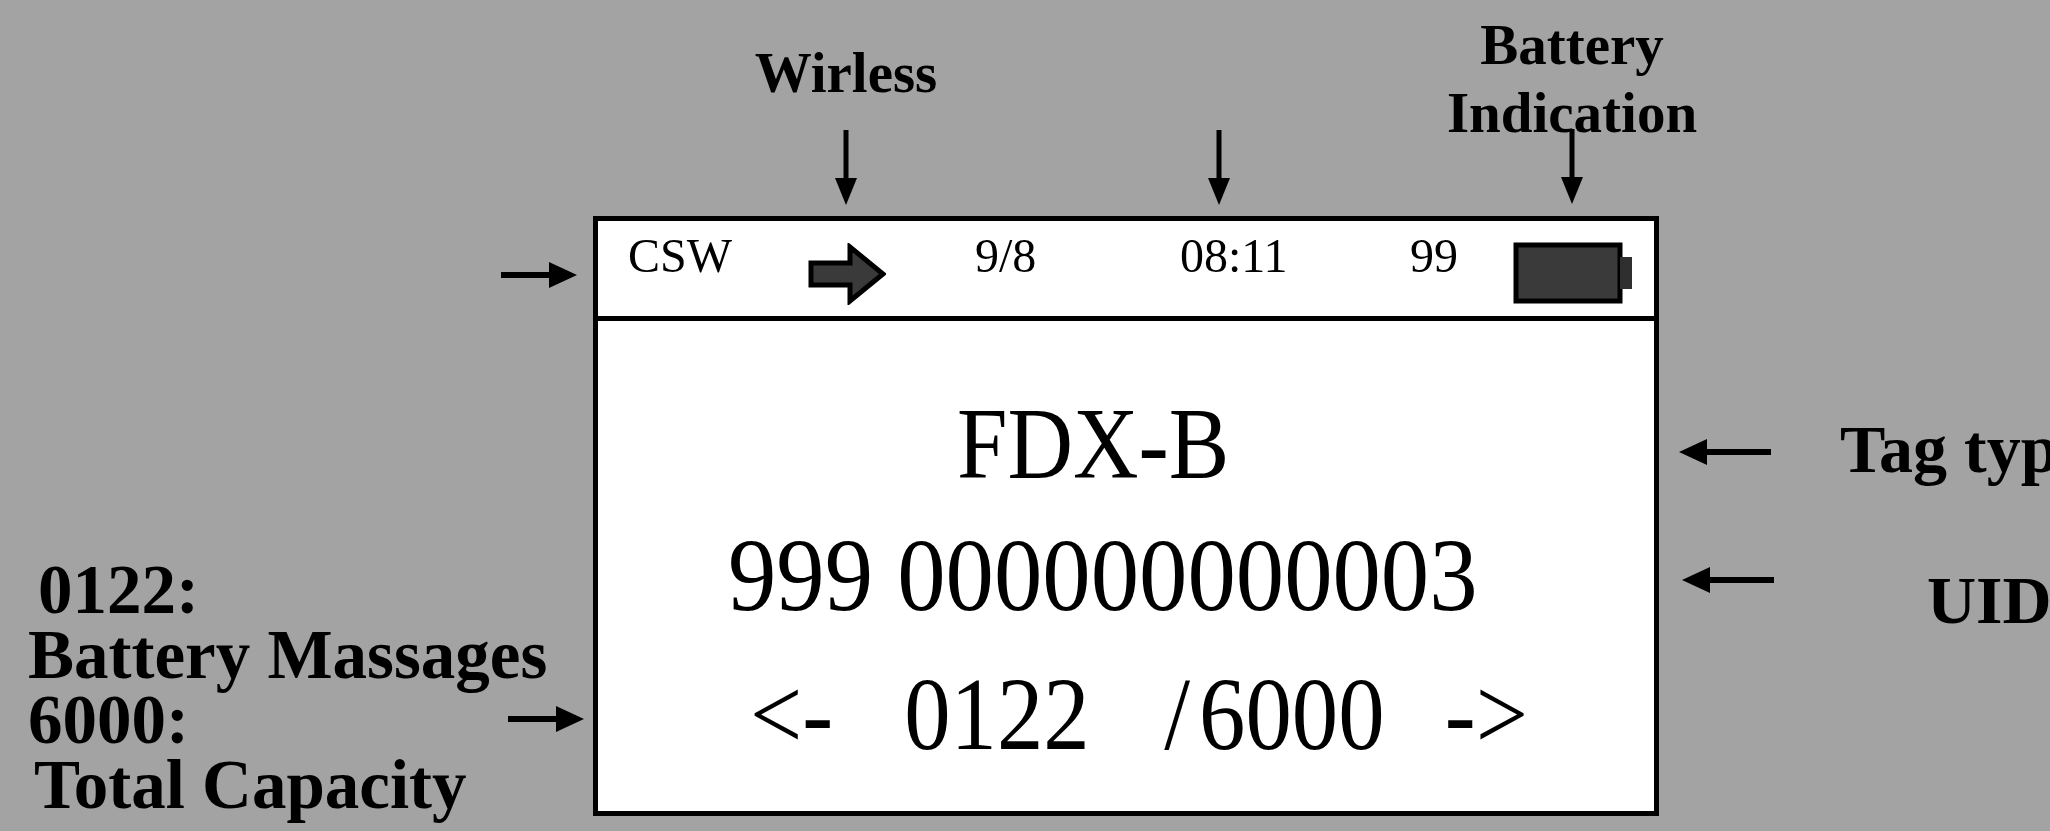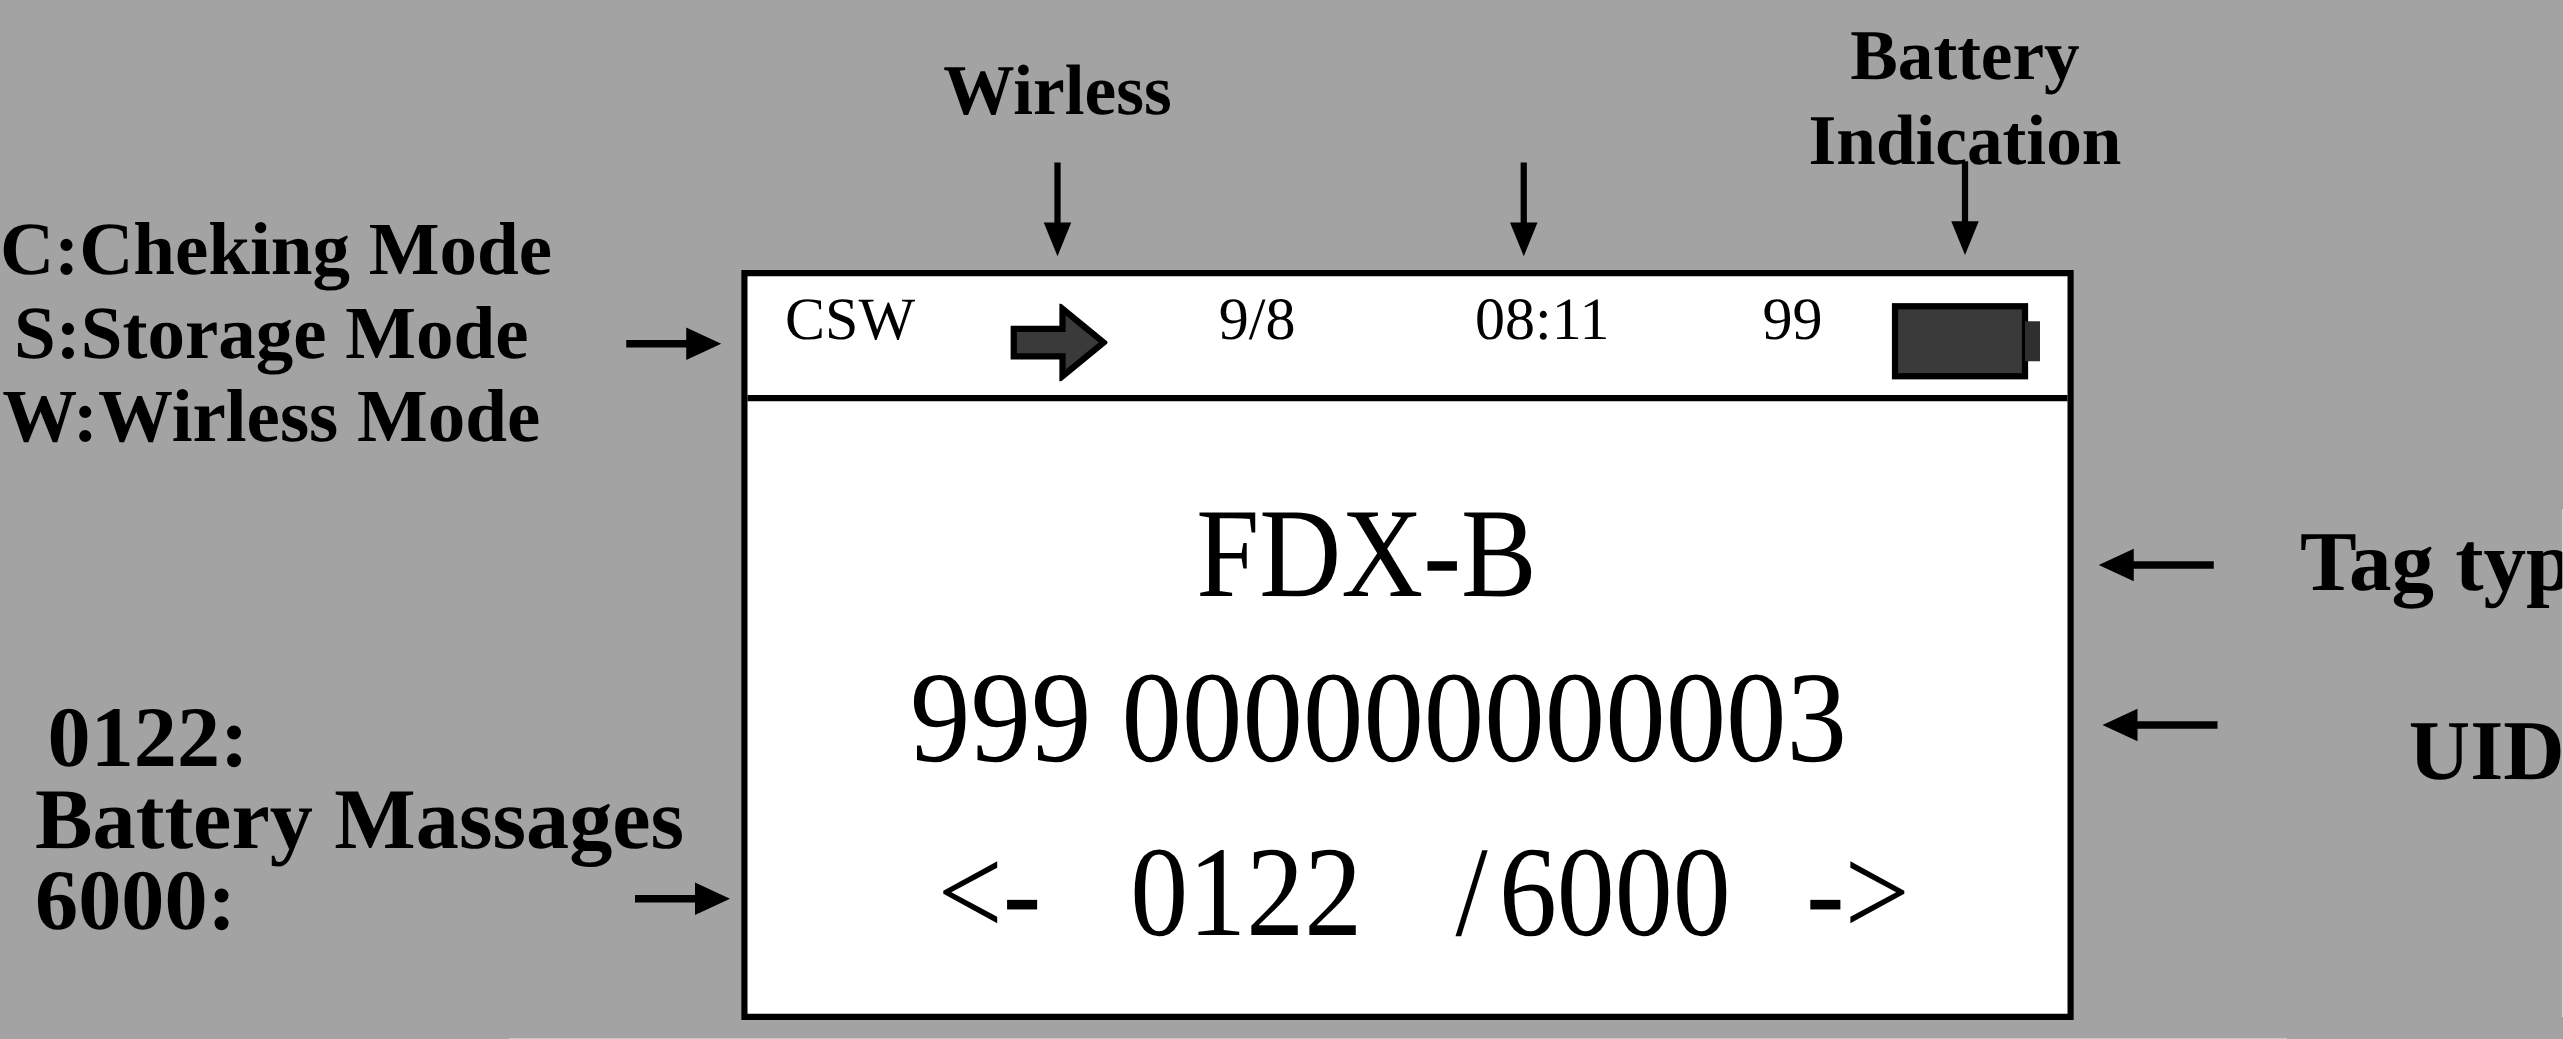--- a/index.html
+++ b/index.html
@@ -63,30 +63,26 @@
 <div id="canvas">
 
   <div class="abs ann center" style="left:696px;top:44px;width:300px;font-size:57px;">Wirless</div>
 
 
   <div class="abs ann center" style="left:1422px;top:11px;width:300px;font-size:57px;line-height:68px;">
     <div>Battery</div>
     <div>Indication</div>
   </div>
 
-  <div class="abs ann center" style="left:0px;top:166px;width:434px;font-size:60px;line-height:67px;">
-    <div>C:Cheking Mode</div>
-    <div>S:Storage Mode</div>
-    <div>W:Wirless Mode</div>
-  </div>
 
   <div class="abs ann" style="left:28px;top:558px;font-size:69px;line-height:65px;">
     <div style="padding-left:10px;">0122:</div>
     <div>Battery Massages</div>
     <div>6000:</div>
+    <div style="padding-left:6px;">Total Capacity</div>
   </div>
 
   <div class="abs ann" style="left:1840px;top:415px;font-size:68px;">Tag type</div>
   <div class="abs ann" style="left:1897px;top:566px;font-size:68px;margin-left:30px;">UID</div>
 
   <span class="abs" style="left:831px;top:128px;">
     <svg width="30" height="78" viewBox="0 0 30 78">
       <line x1="15" y1="2" x2="15" y2="54" stroke="#000" stroke-width="5"></line>
       <polygon points="4,50 26,50 15,77" fill="#000"></polygon>
     </svg>

